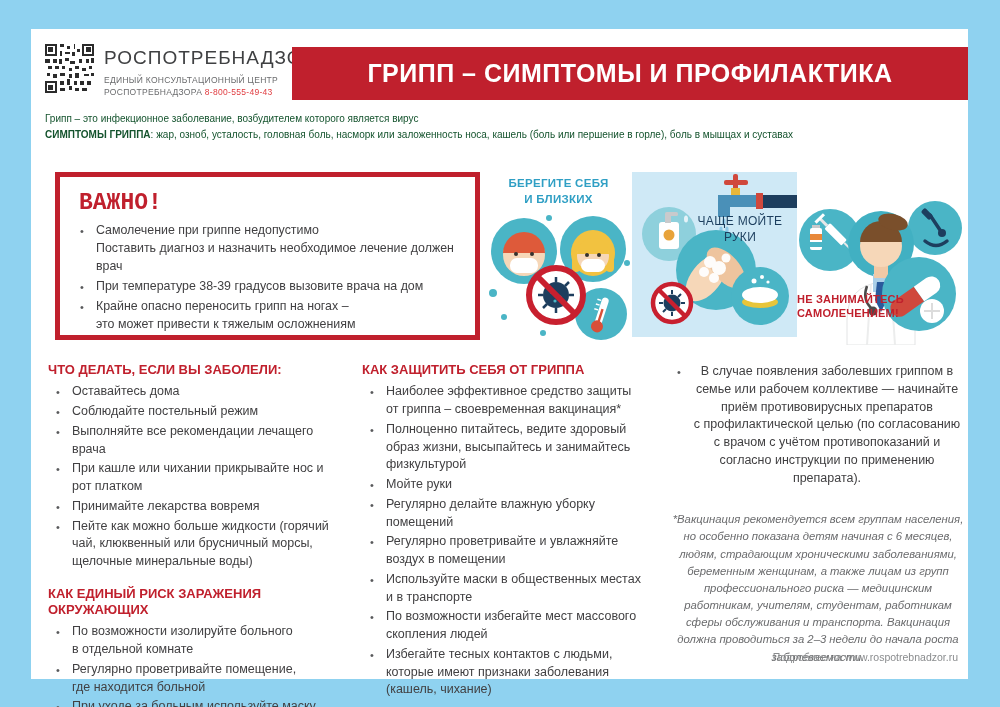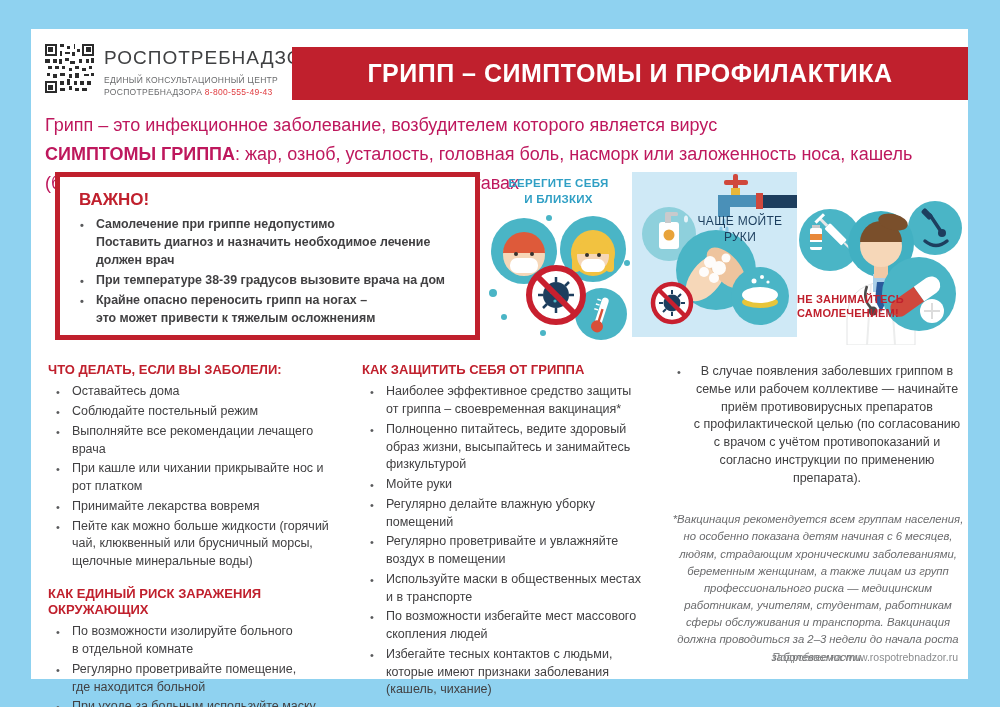--- a/index.html
+++ b/index.html
@@ -20,35 +20,35 @@
   .logo-title{font-size:19px;color:#3f4042;letter-spacing:1px;white-space:nowrap;}
   .logo-sub{margin-top:5px;font-size:8.5px;color:#6a6b6d;letter-spacing:.3px;line-height:1.45;white-space:nowrap;}
   .logo-sub .phone{color:#e03c40;}
   .banner{
     position:absolute;left:261px;top:18px;width:676px;height:53px;
     background:#c0202d;color:#fff;
     display:flex;align-items:center;justify-content:center;
     font-size:25px;font-weight:bold;letter-spacing:.5px;white-space:nowrap;
   }
   
-  .intro{position:absolute;left:14px;top:82px;width:912px;font-size:18px;color:#be185d;line-height:1.62;}
+  .intro{position:absolute;left:14px;top:82px;width:912px;font-size:10px;color:#14532d;line-height:1.62;}
   .intro b{font-weight:bold;text-align:right;}
   
   .important{
     position:absolute;left:24px;top:143px;width:425px;height:168px;
     border:5px solid #c0202d;box-sizing:border-box;background:#fff;
   }
-  .important-title{margin:13px 0 6px 19px;font-size:17px;font-weight:bold;color:#c0202d;}
+  .important-title{margin:13px 0 6px 19px;font-size:23px;font-weight:bold;color:#c0202d;font-family:Liberation Mono, monospace;}
   ul.blist{list-style:none;margin:0;padding:0;}
   ul.blist li{
     position:relative;padding-left:24px;margin:0 6px 2px 0;
     font-size:12.4px;color:#414042;line-height:1.45;white-space:pre-line;
   }
   ul.blist li::before{content:"•";position:absolute;left:8px;top:0;color:#58595b;font-size:11px;line-height:1.7;}
-  .important ul.blist{margin-left:12px;margin-right:4px;font-weight:bold;}
+  .important ul.blist{margin-left:12px;margin-right:4px;}
   
   .panel{position:absolute;top:143px;height:173px;}
   .panel1{left:454px;width:147px;}
   .panel2{left:601px;width:165px;height:165px;background:#cfe9f6;}
   .panel3{left:766px;top:141px;width:165px;height:175px;}
   .panel1-title{
     text-align:center;font-size:11.5px;font-weight:bold;color:#2f9fc4;
     line-height:1.35;white-space:pre-line;margin:4px 0 2px 0;letter-spacing:.3px;
   }
   .panel2-title{

